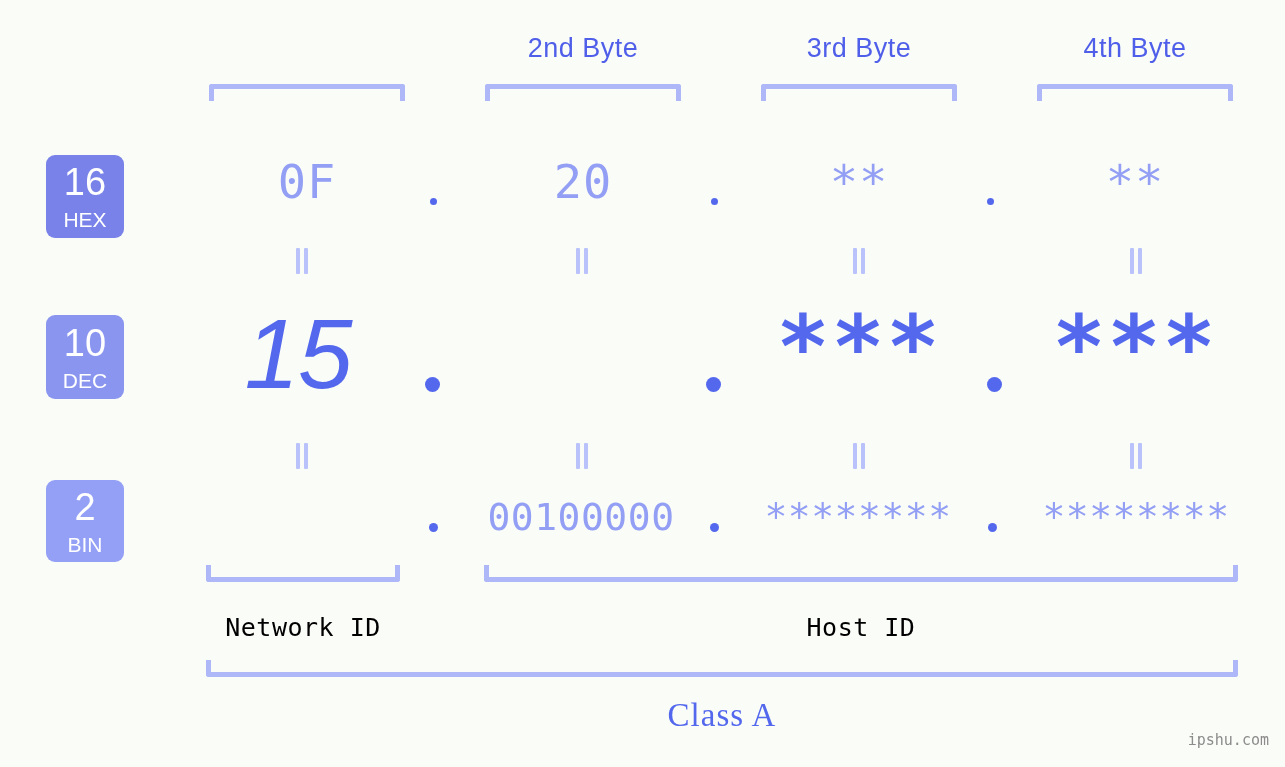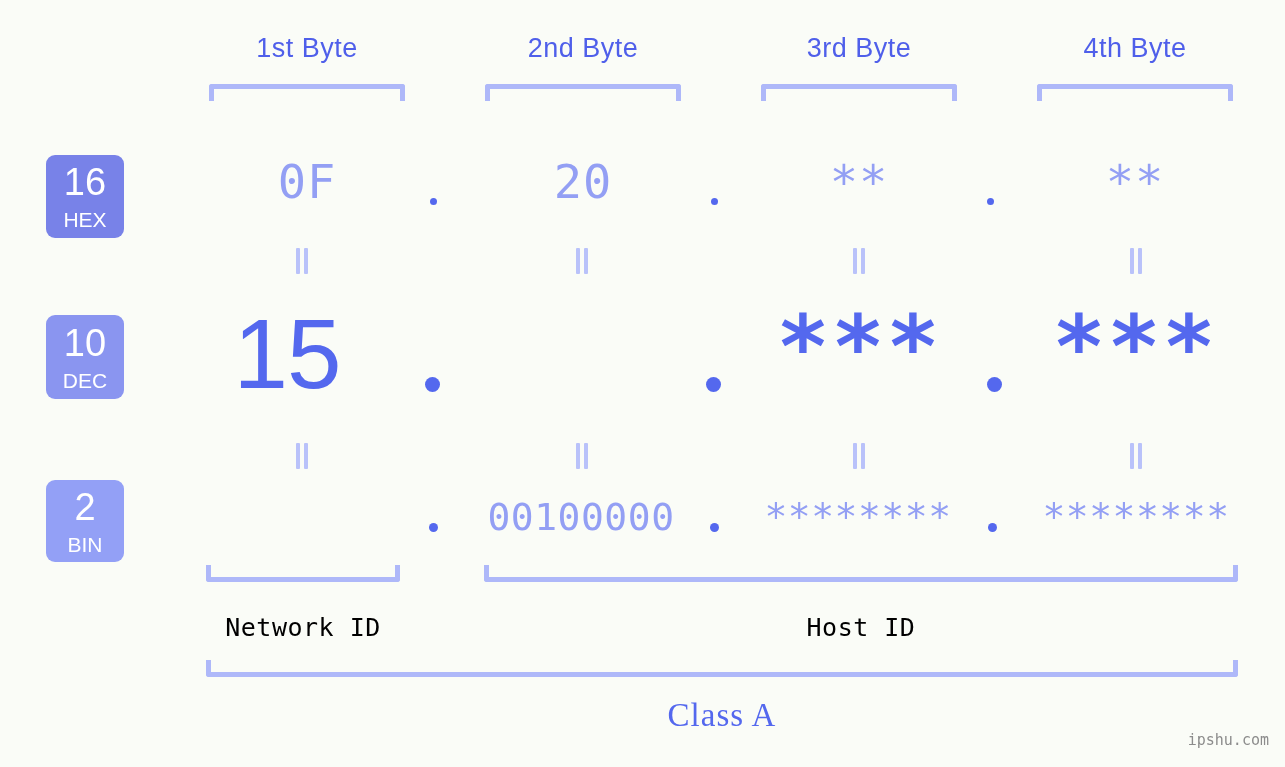--- a/index.html
+++ b/index.html
@@ -129,21 +129,20 @@
     font-family:"DejaVu Sans Mono", monospace;
     font-size:15px; color:#8C8C8C;
     letter-spacing:0px;
   }
 </style>
 </head>
 <body>
 
 <div id="stage">
 
-  <div class="col-head" style="left:209px; width:196px;">1st Byte</div>
   <div class="col-head" style="left:485px; width:196px;">2nd Byte</div>
   <div class="col-head" style="left:761px; width:196px;">3rd Byte</div>
   <div class="col-head" style="left:1037px; width:196px;">4th Byte</div>
 
   <div class="bracket-top" style="left:209px; top:84px; width:196px;"></div>
   <div class="bracket-top" style="left:485px; top:84px; width:196px;"></div>
   <div class="bracket-top" style="left:761px; top:84px; width:196px;"></div>
   <div class="bracket-top" style="left:1037px; top:84px; width:196px;"></div>
 
   <div class="badge" id="badge-hex">
@@ -177,21 +176,21 @@
   </div>
   <div class="eqmark" style="left:851px; top:248px;">
     <i></i>
       <i></i>
   </div>
   <div class="eqmark" style="left:1128px; top:248px;">
     <i></i>
       <i></i>
   </div>
 
-  <div class="cell decval" style="left:189px; top:305px; width:196px;">15</div>
+  <div class="cell decval" style="left:200px; top:305px; width:196px;font-style:italic;">15</div>
   <div class="dot dot-mid" style="left:425px; top:377px;"></div>
   <div class="dot dot-mid" style="left:706px; top:377px;"></div>
   <div class="cell decstar" style="left:761px; top:303px; width:196px;">***</div>
   <div class="dot dot-mid" style="left:987px; top:377px;"></div>
   <div class="cell decstar" style="left:1037px; top:303px; width:196px;">***</div>
 
   <div class="eqmark" style="left:294px; top:443px;">
     <i></i>
       <i></i>
   </div>

